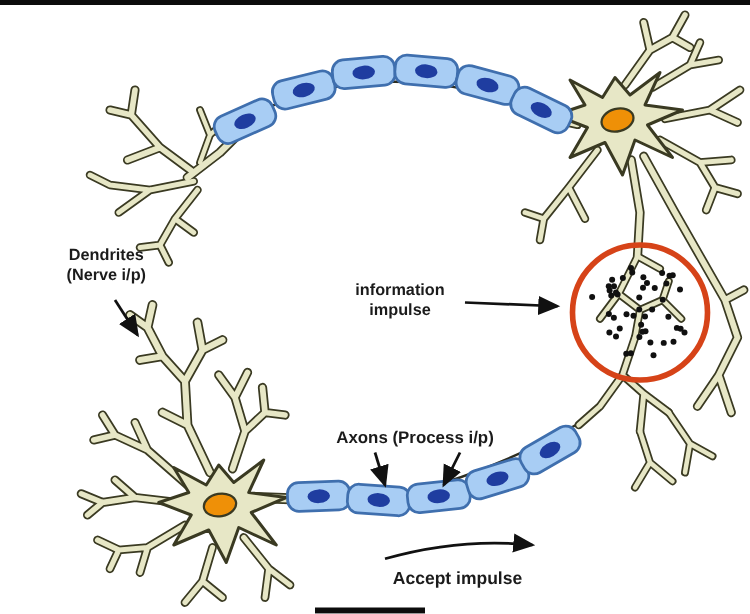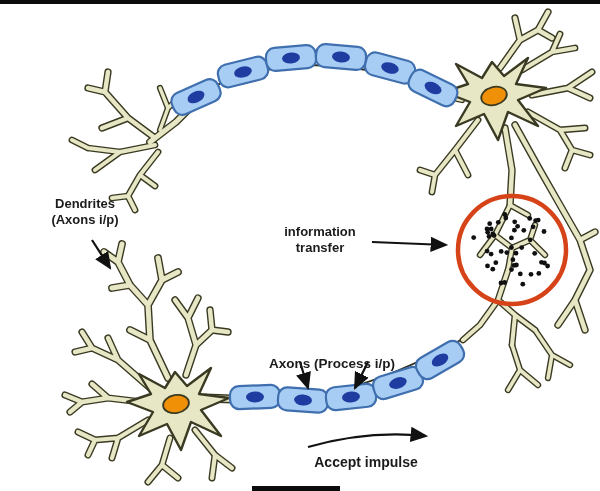--- a/index.html
+++ b/index.html
@@ -184,18 +184,18 @@
     <g>
       <path class="arrow" marker-end="url(#ah)" d="M92,240 L110,268"></path>
       <path class="arrow" marker-end="url(#ah)" d="M372,242 L446,245"></path>
       <path class="arrow" marker-end="url(#ah)" d="M300,362 L308,388"></path>
       <path class="arrow" marker-end="url(#ah)" d="M368,362 L355,388"></path>
       <path class="arrow" marker-end="url(#ah)" stroke-width="2.5" d="M308,447 Q368,430 426,436"></path>
     </g>
   </svg>
 
   <div class="label" style="left:28px;top:196px;width:114px;">Dendrites
-(Axons i/p)</div>
+(Nerve i/p)</div>
   <div class="label" style="left:268px;top:224px;width:104px;">information
-transfer</div>
-  <div class="label" style="left:252px;top:342px;width:160px;font-size:13.5px;margin-top:14px;">Axons (Process i/p)</div>
+impulse</div>
+  <div class="label" style="left:252px;top:342px;width:160px;font-size:13.5px;">Axons (Process i/p)</div>
   <div class="label" style="left:296px;top:454px;width:140px;font-size:14px;">Accept impulse</div>
 </div>
 
 </body></html>

